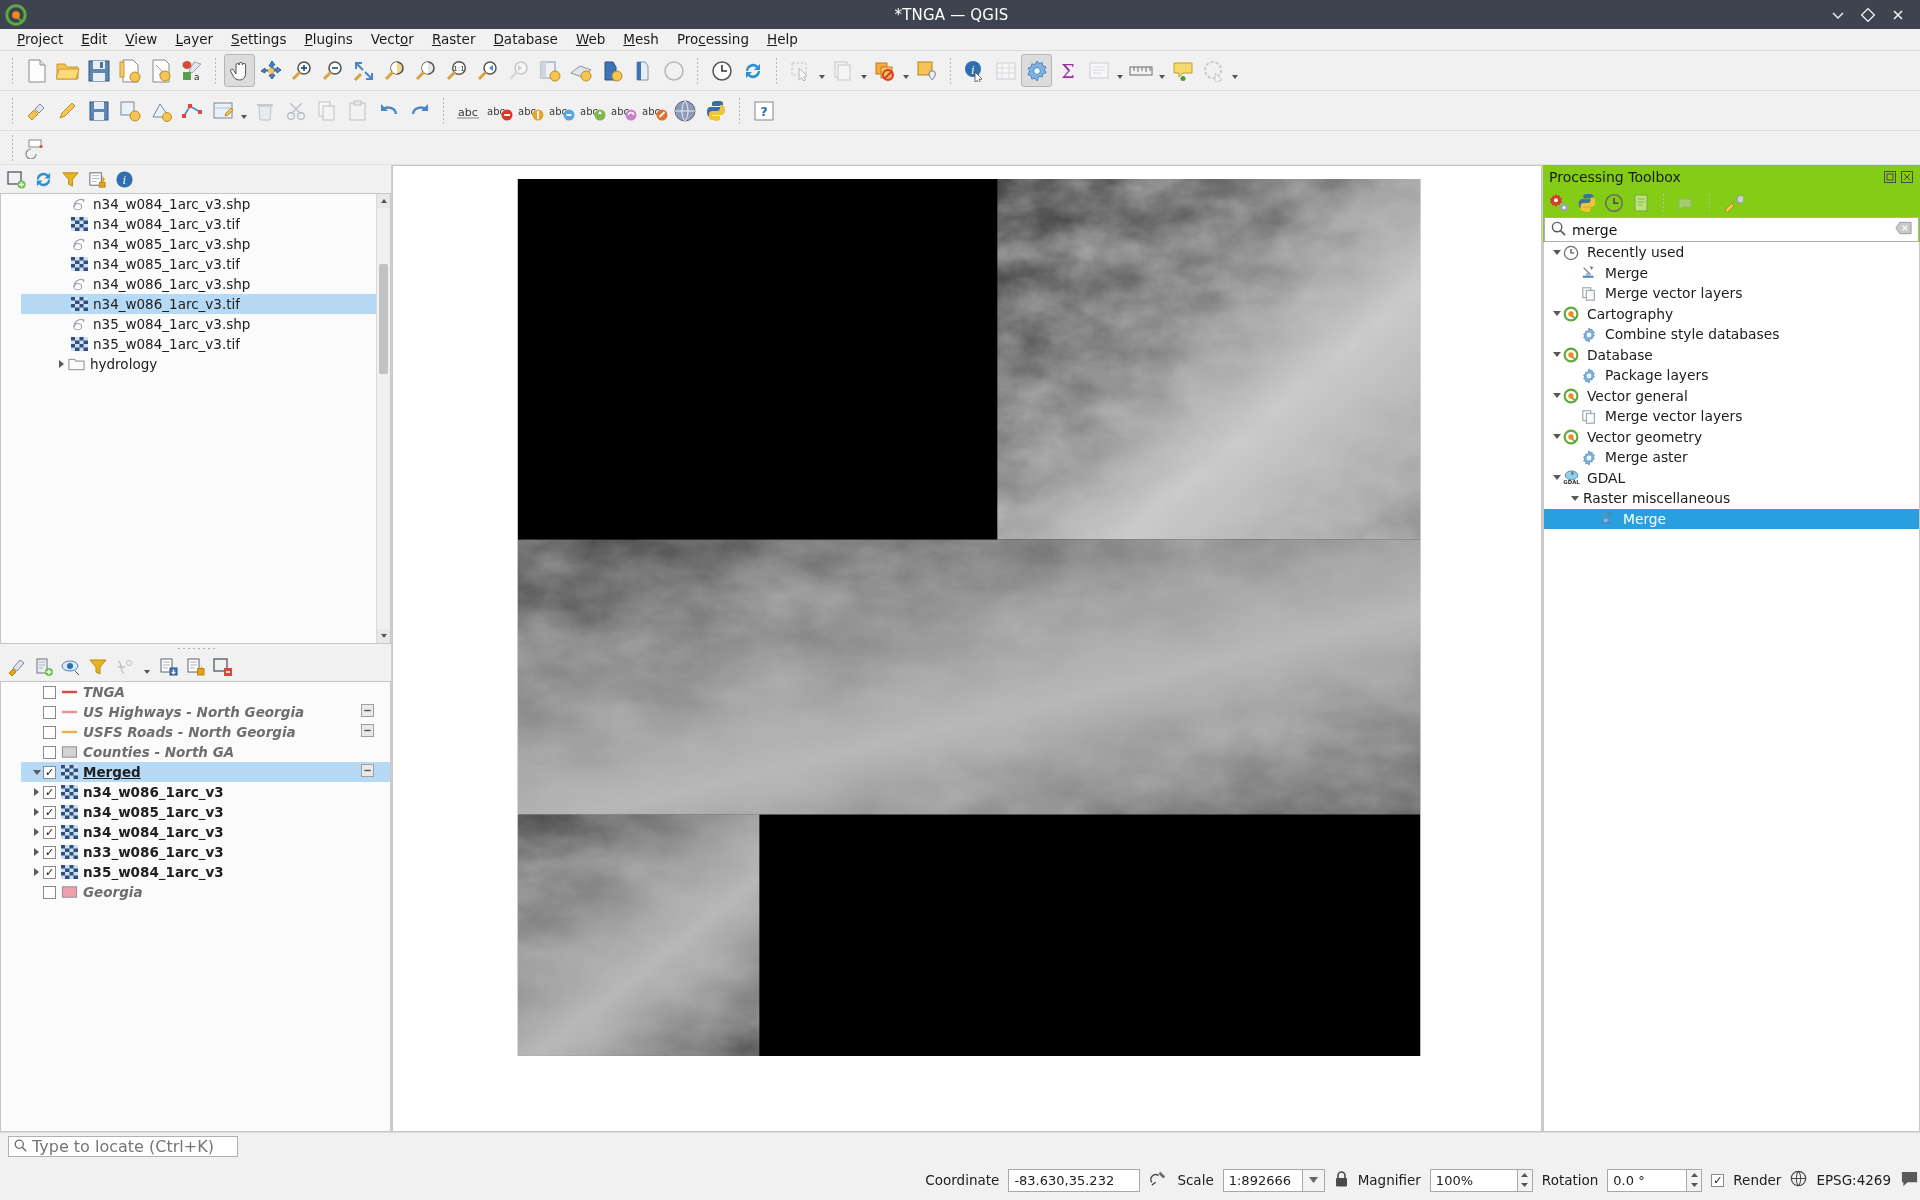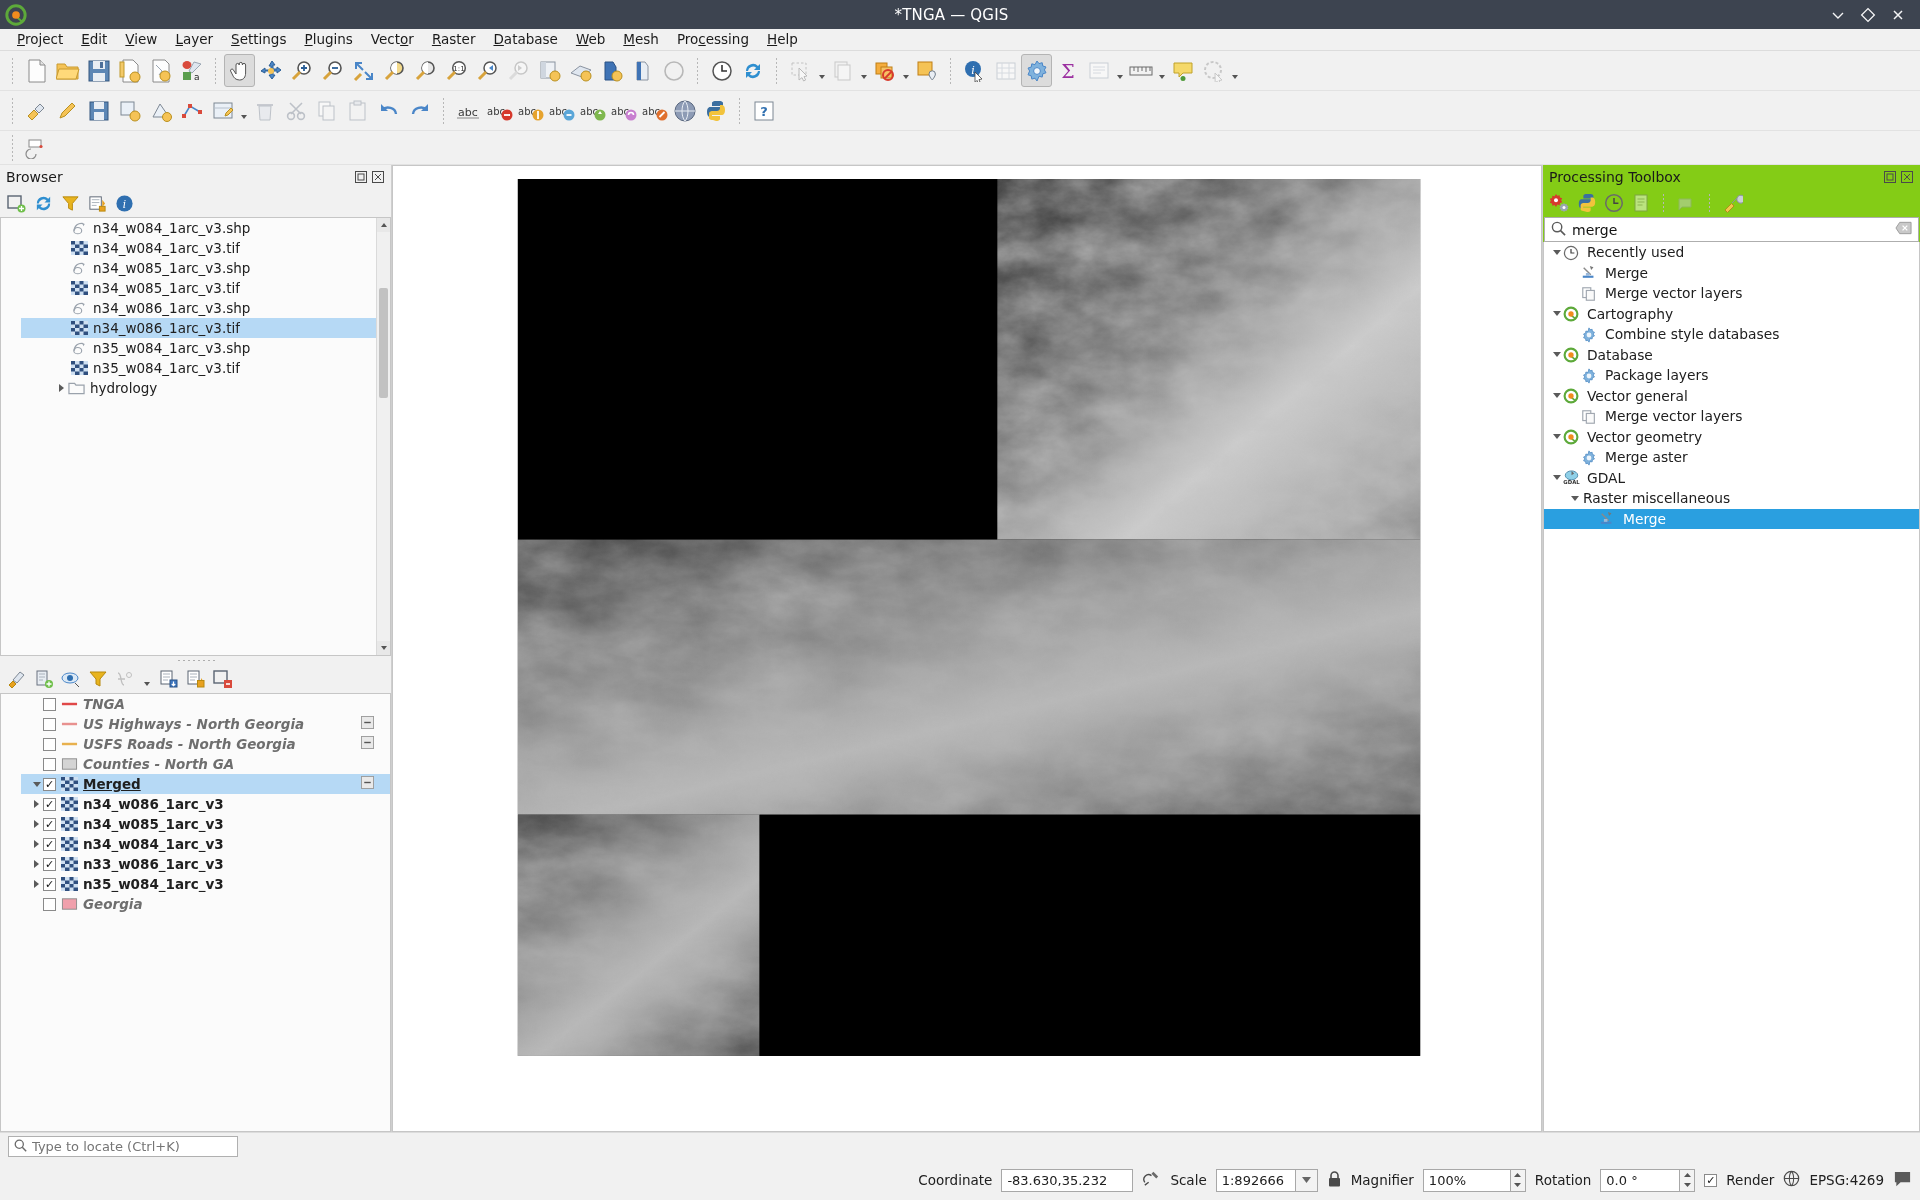--- a/index.html
+++ b/index.html
@@ -96,22 +96,22 @@
   .rpanel{ width:378px; background:#84cc16; display:flex; flex-direction:column; border-left:1px solid #cfcfcf;}
   .searchbox{ height:25px; margin:0 1px; background:#fff; border:1px solid #aeaeae; display:flex; align-items:center; gap:6px; padding:0 6px;}
   .searchbox input{ border:none; outline:none; flex:1; font-size:14px; font-family:inherit; color:#111; background:transparent;}
   .tt-tree{ flex:1; background:#fff; border:1px solid #c6c6c6; border-top:none; overflow:hidden; font-size:13.8px;}
   .tt-row{ display:flex; align-items:center; height:20.5px; white-space:nowrap;}
   .tt-row.sel{ background:#2a9fe0; color:#fff;}
 
   
   .locatorbar{ height:28px; background:#f1f1f1; display:flex; align-items:center; padding:0 8px; gap:8px; border-top:1px solid #dcdcdc;}
   .locator{ width:230px; height:21px; background:#fff; border:1px solid #b0b0b0; display:flex;align-items:center; gap:5px; padding:0 5px;}
-  .locator input{ border:none;outline:none;flex:1;font-size:13px;font-family:inherit;color:#777;background:transparent;}
-  .statusbar{ height:40px; background:#f1f1f1; display:flex; align-items:center; justify-content:flex-end; gap:9px; padding:0 8px; font-size:13.5px;}
+  .locator input{ border:none;outline:none;flex:1;font-size:16px;font-family:inherit;color:#777;background:transparent;}
+  .statusbar{ height:40px; background:#f1f1f1; display:flex; align-items:center; justify-content:flex-end; gap:9px; padding:0 1px; font-size:13.5px;}
   .sfield{ height:23px; border:1px solid #a8a8a8; background:#fff; display:flex;align-items:center;padding:0 5px; font-size:13px;}
   .spin{ width:15px; height:23px; border:1px solid #a8a8a8; border-left:none; background:#f3f3f3; display:flex;flex-direction:column;}
   .spin div{flex:1;display:flex;align-items:center;justify-content:center;}
   .dropbtn{ width:22px;height:23px;border:1px solid #a8a8a8;border-left:none;background:#f3f3f3;display:flex;align-items:center;justify-content:center;}
 </style>
 </head>
 <body>
 
 <div class="titlebar">
   <div class="tb-logo">
@@ -566,35 +566,20 @@
         <circle cx="16" cy="9.5" r="1.6" fill="#d94a3c"></circle>
         <path d="M6 12 a5 5 0 105 5" fill="none" stroke="#8a8a8a" stroke-width="1.2"></path>
       </svg>
     </div>
 </div>
 
 <div class="workspace">
 
   <div class="panel">
 
-    <div class="panel-title">
-      <span>Browser</span>
-      <span class="pt-actions">
-        <span class="pt-ic">
-          <svg width="14" height="14" viewBox="0 0 14 14">
-              <rect x="1.5" y="1.5" width="11" height="11" fill="none" stroke="#4a4a4a"></rect>
-              <rect x="4" y="4" width="6" height="6" fill="none" stroke="#4a4a4a"></rect>
-            </svg></span>
-        <span class="pt-ic">
-          <svg width="14" height="14" viewBox="0 0 14 14">
-              <rect x="1.5" y="1.5" width="11" height="11" fill="none" stroke="#4a4a4a"></rect>
-              <path d="M4 4 L10 10 M10 4 L4 10" stroke="#4a4a4a"></path>
-            </svg></span>
-      </span>
-    </div>
     <div class="panel-tools">
       <span class="pic">
         <svg width="19" height="19" viewBox="0 0 19 19">
             <rect x="1" y="2" width="13" height="12" fill="none" stroke="#5a6472" stroke-width="1.4"></rect>
             <circle cx="14.5" cy="14.5" r="4" fill="#6fbf4a"></circle>
             <path d="M14.5 12v5M12 14.5h5" stroke="#fff" stroke-width="1.3"></path>
           </svg>
         </span>
       <span class="pic">
         <svg width="19" height="19" viewBox="0 0 20 20">

